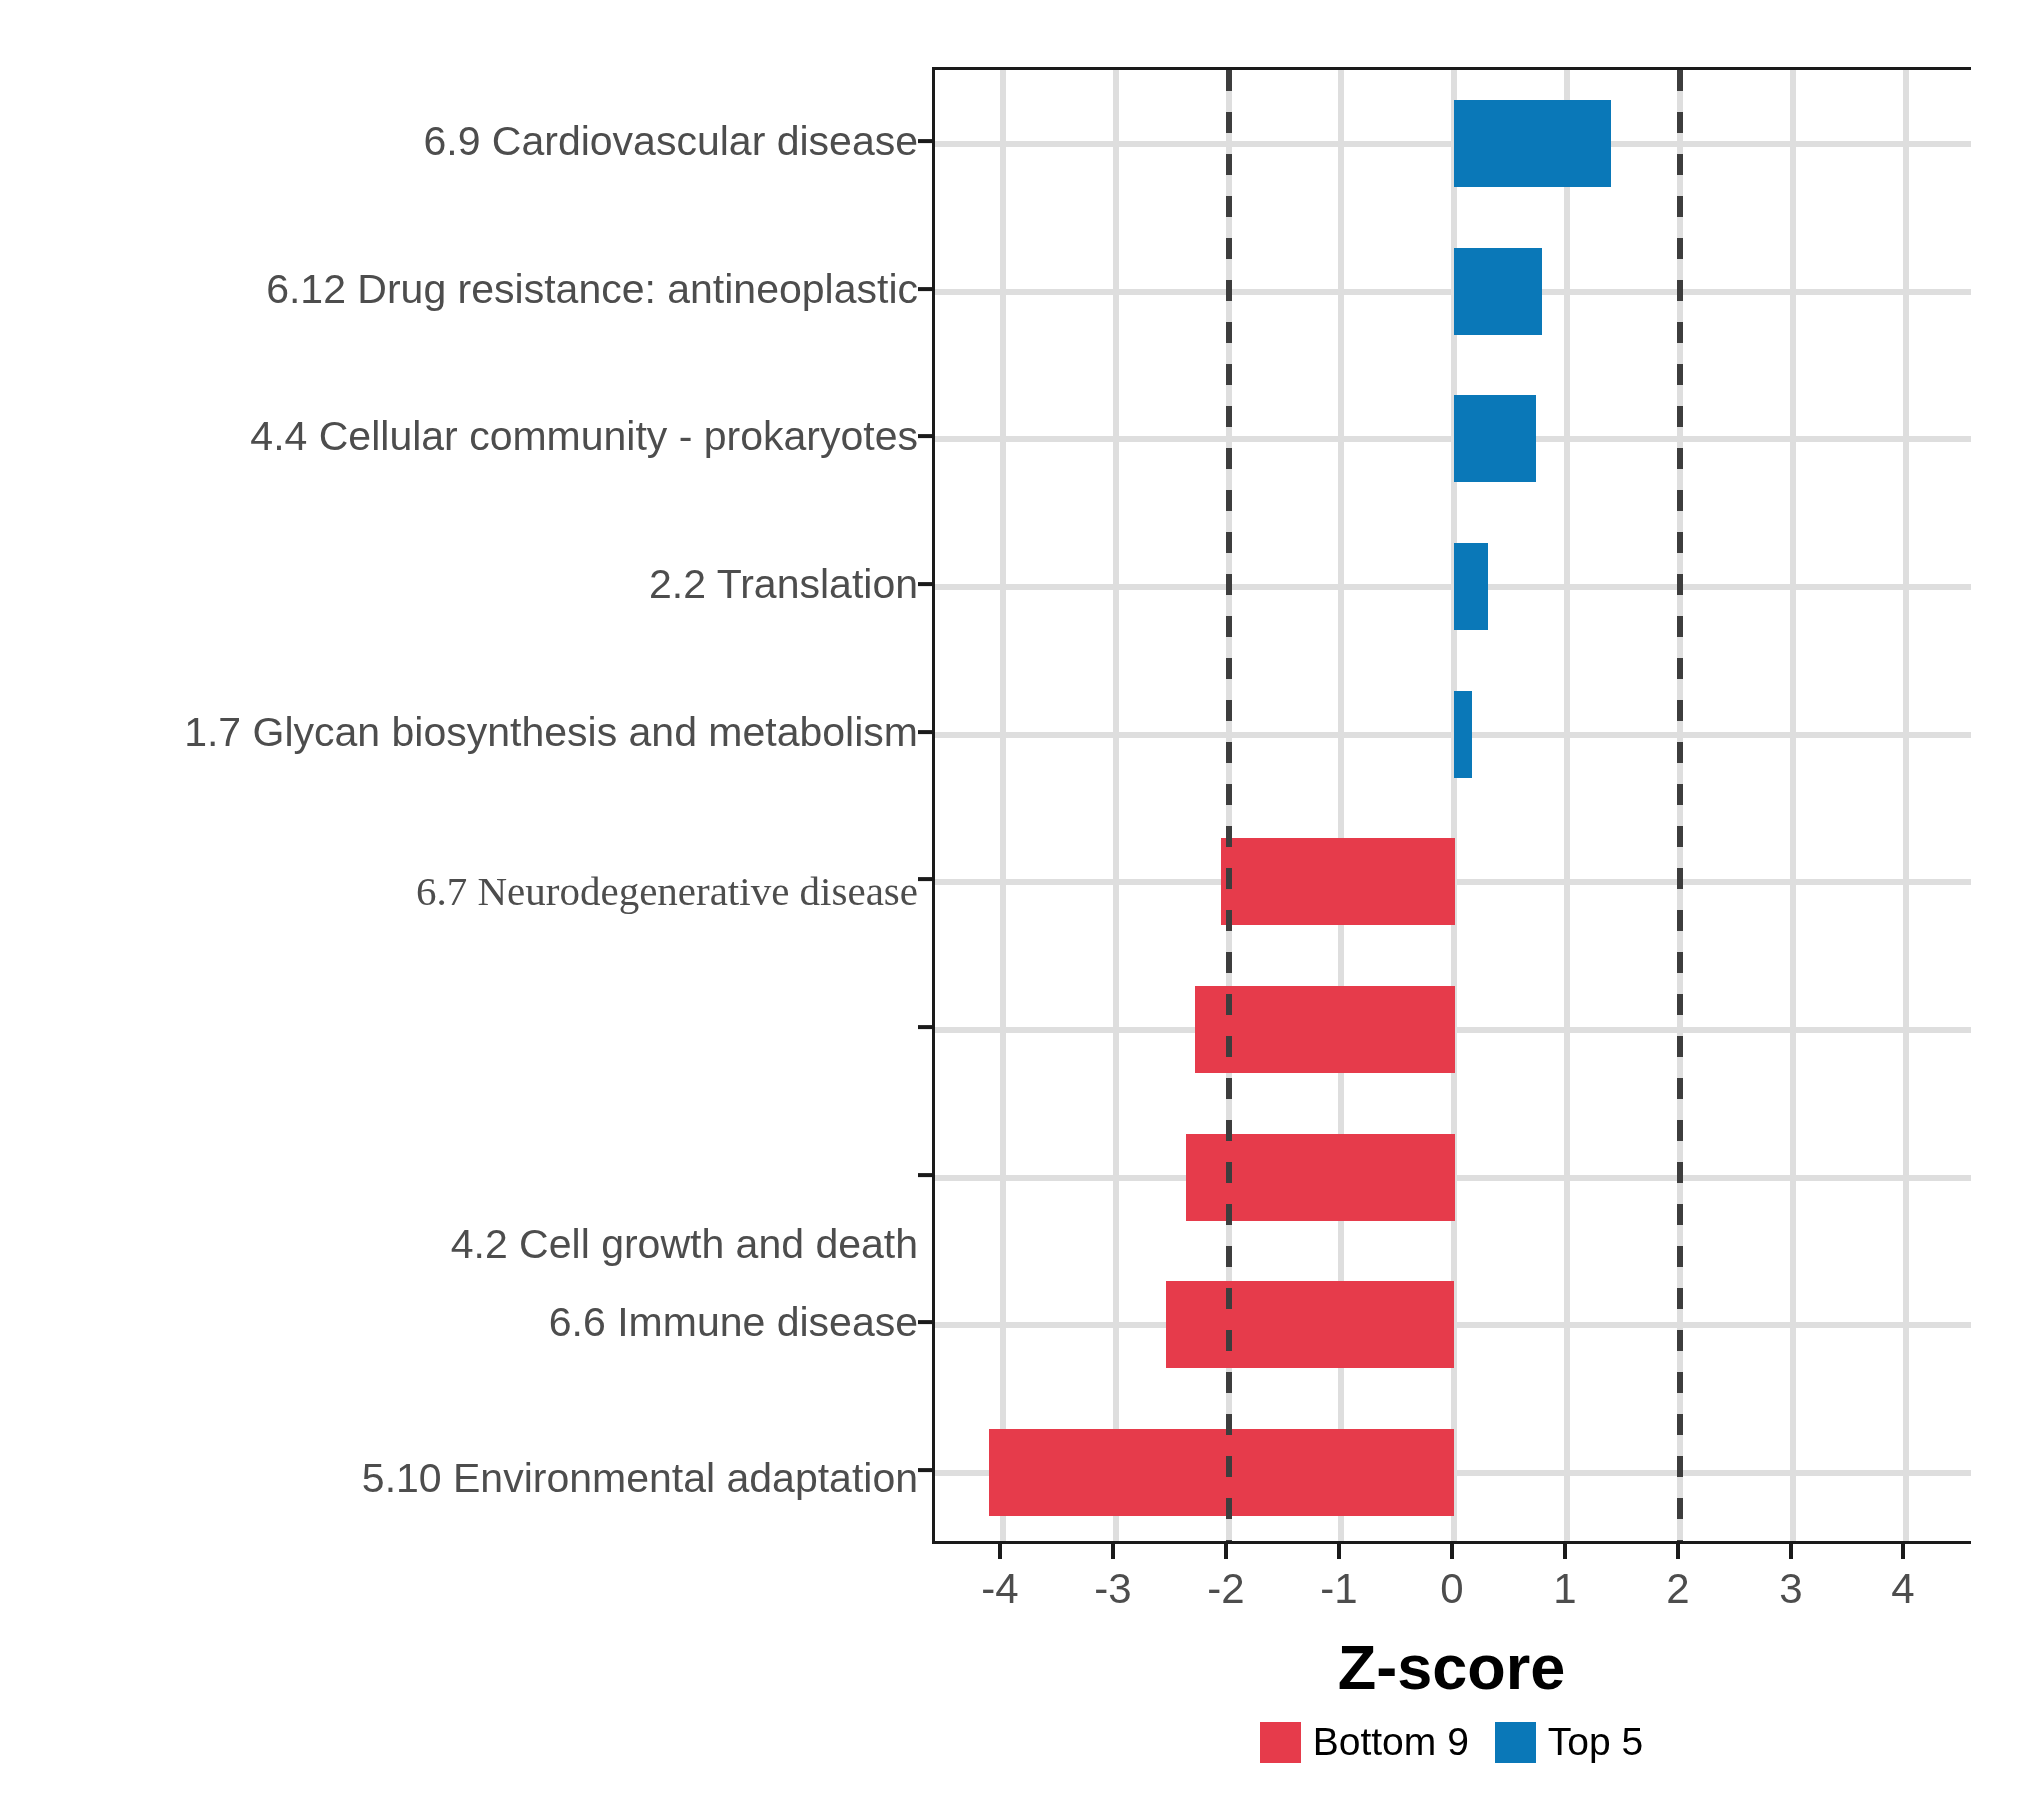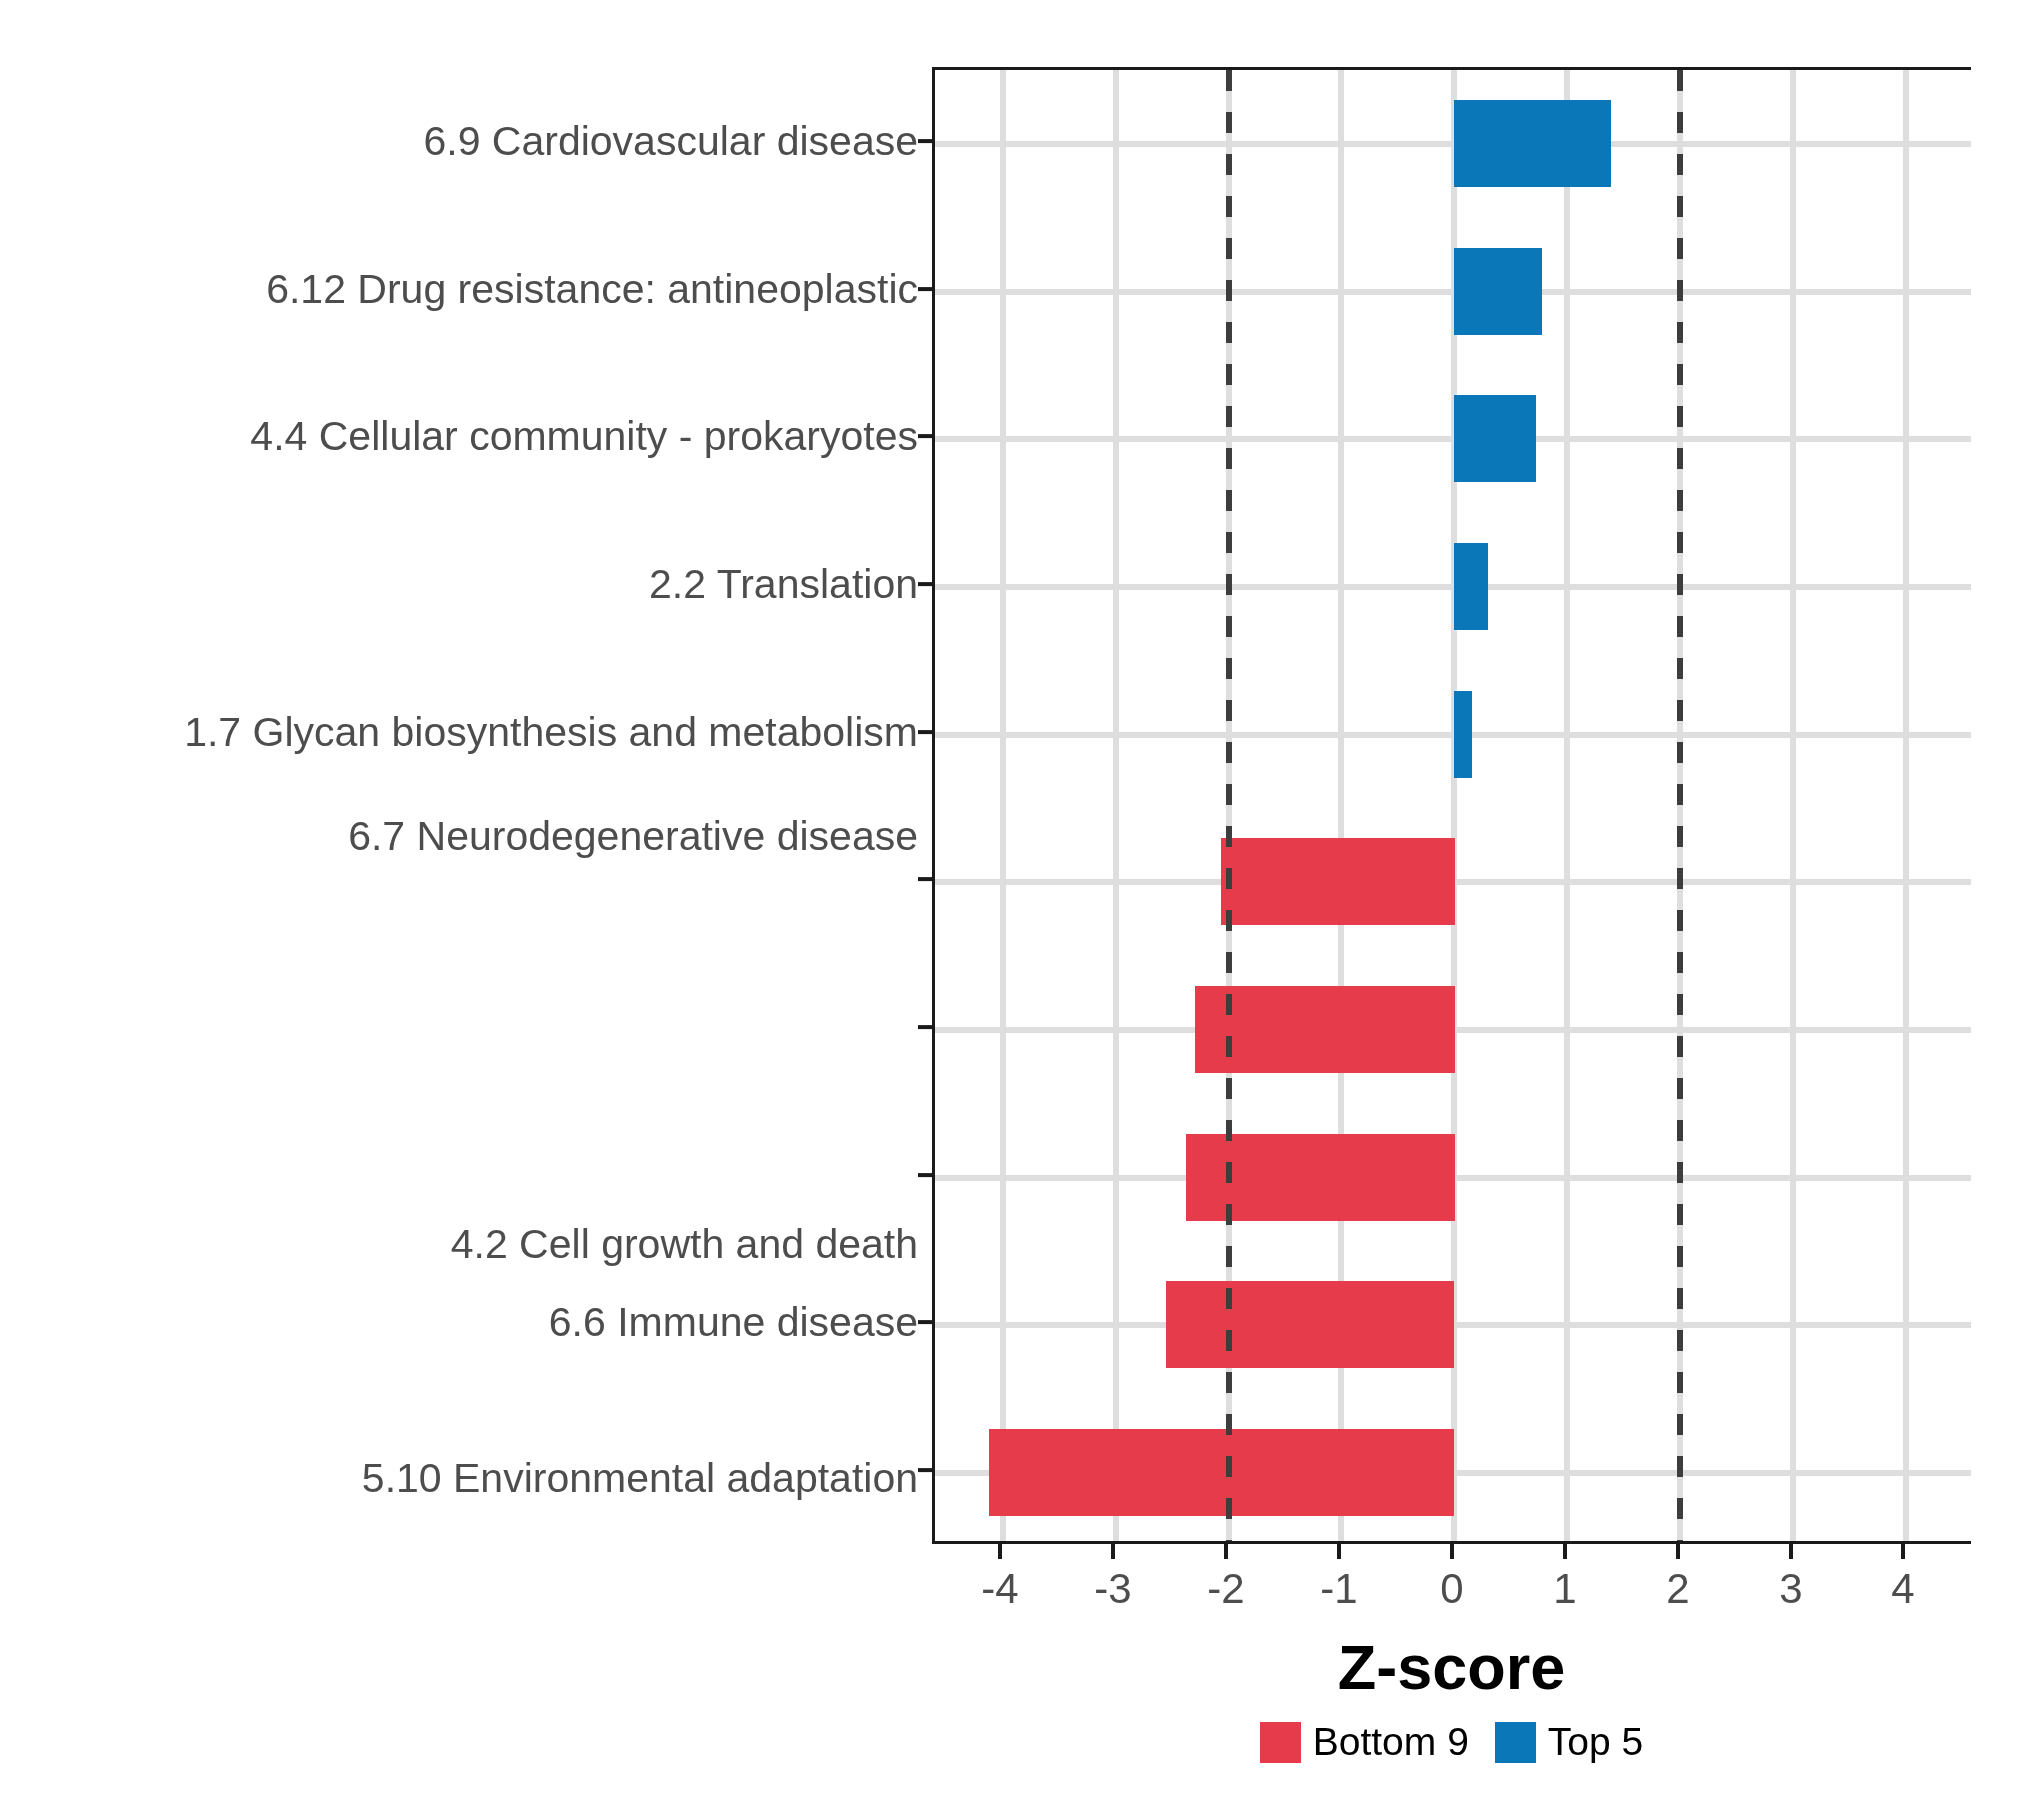--- a/index.html
+++ b/index.html
@@ -151,21 +151,21 @@
       <div class="ylab" style="top: 141px;">6.9 Cardiovascular disease</div>
       <div class="ytick-mark" style="top: 141px;"></div>
       <div class="ylab" style="top: 289px;">6.12 Drug resistance: antineoplastic</div>
       <div class="ytick-mark" style="top: 289px;"></div>
       <div class="ylab" style="top: 436px;">4.4 Cellular community - prokaryotes</div>
       <div class="ytick-mark" style="top: 436px;"></div>
       <div class="ylab" style="top: 584px;">2.2 Translation</div>
       <div class="ytick-mark" style="top: 584px;"></div>
       <div class="ylab" style="top: 732px;">1.7 Glycan biosynthesis and metabolism</div>
       <div class="ytick-mark" style="top: 732px;"></div>
-      <div class="ylab" style="top: 836px;">6.7 Neurodegenerative disease</div>
+      <div class="ylab" style="top: 891px; font-family: Liberation Serif, serif;">6.7 Neurodegenerative disease</div>
       <div class="ytick-mark" style="top: 879px;"></div>
       <div class="ytick-mark" style="top: 1027px;"></div>
       <div class="ylab" style="top: 1244px;">4.2 Cell growth and death</div>
       <div class="ytick-mark" style="top: 1175px;"></div>
       <div class="ylab" style="top: 1322px;">6.6 Immune disease</div>
       <div class="ytick-mark" style="top: 1322px;"></div>
       <div class="ylab" style="top: 1470px; margin-top: 8px;">5.10 Environmental adaptation</div>
       <div class="ytick-mark" style="top: 1470px;"></div>
     </div>
 

